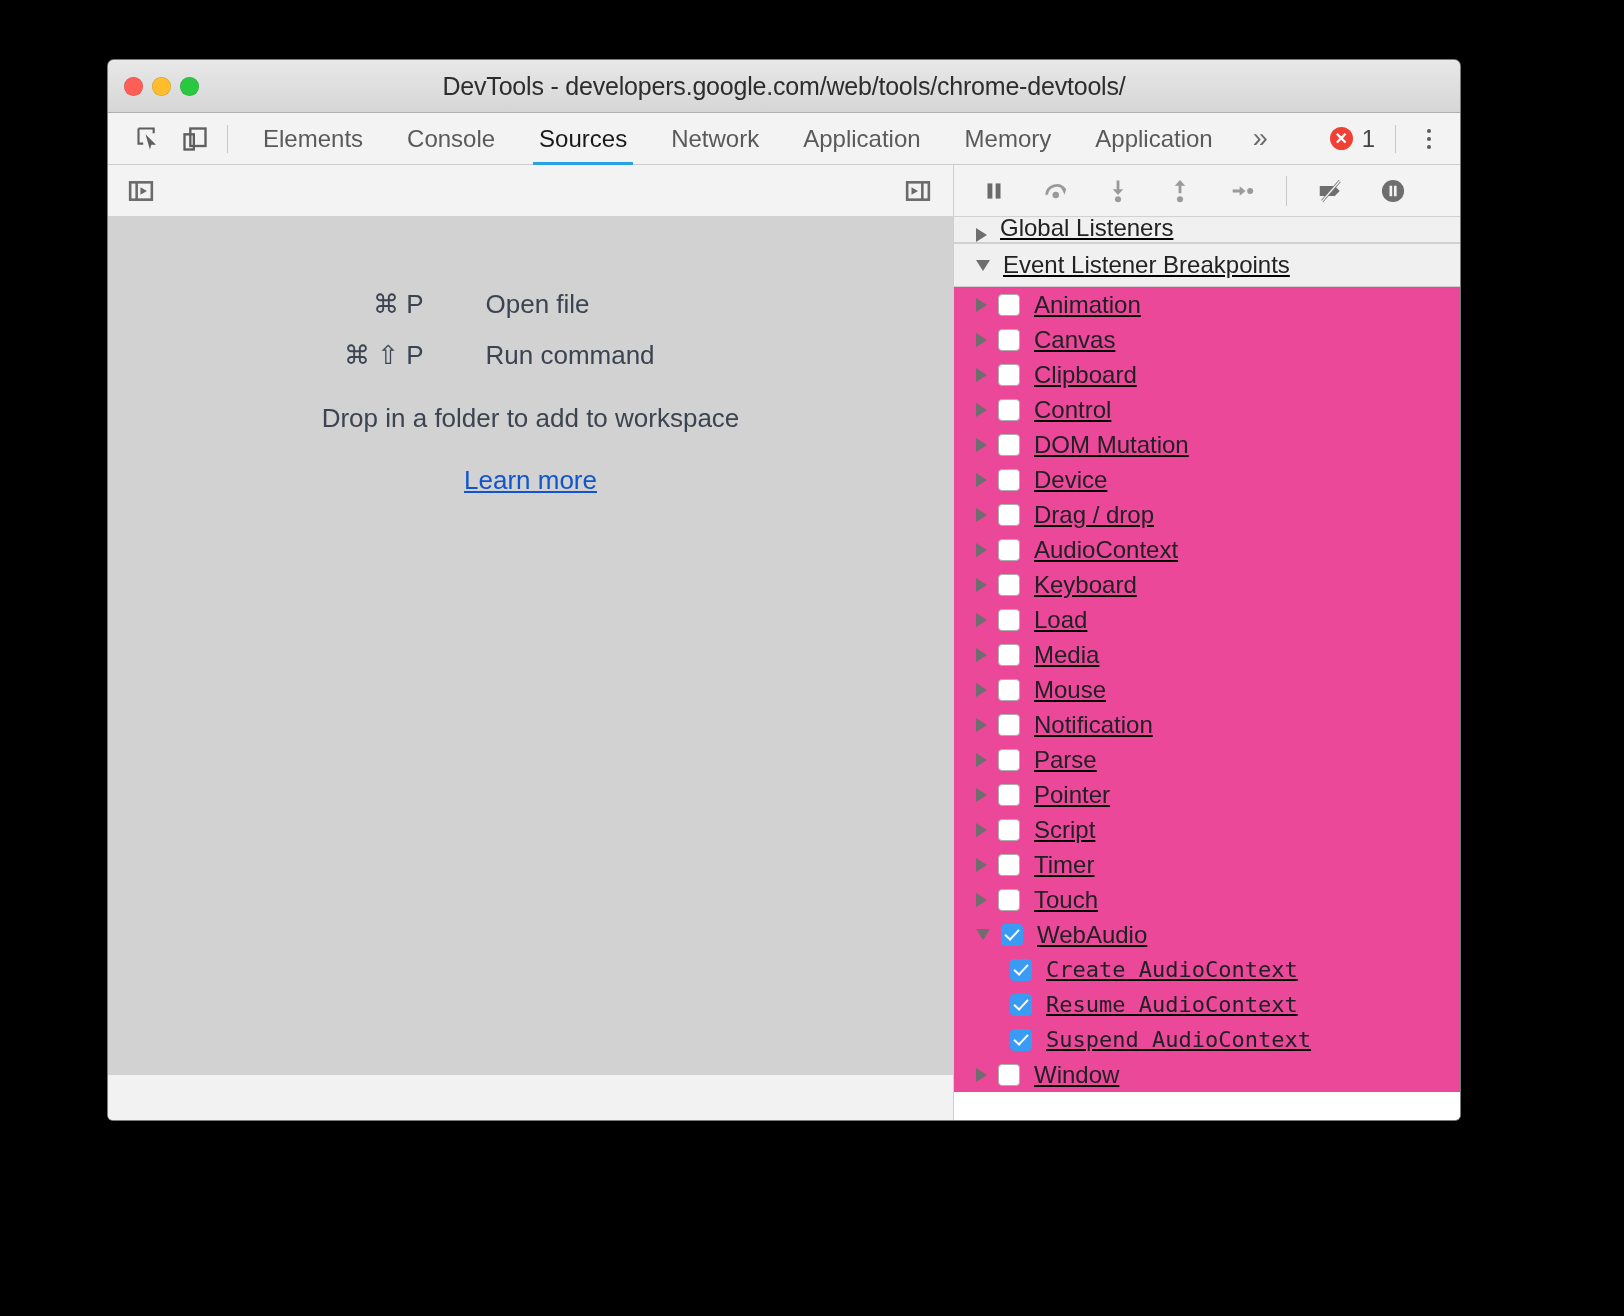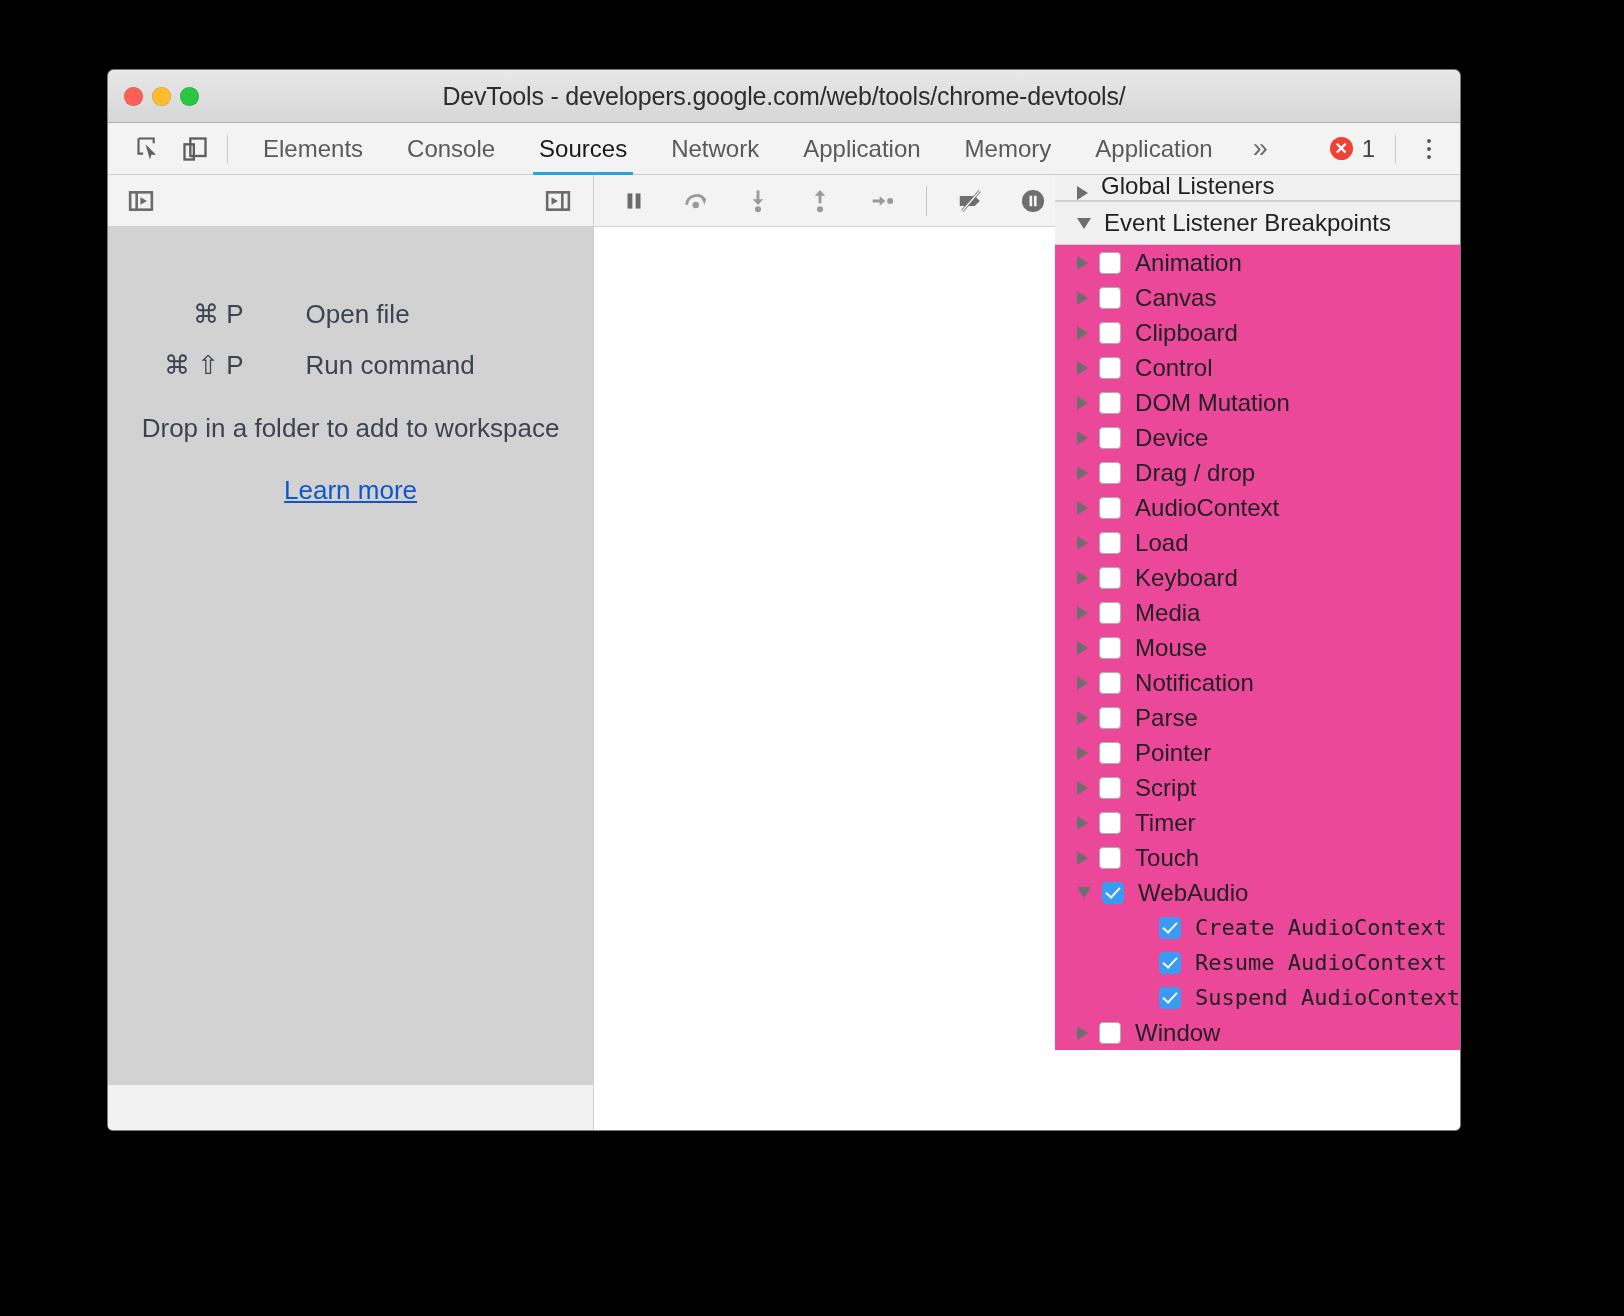--- a/index.html
+++ b/index.html
@@ -6,21 +6,21 @@
   html, body {
     width: 1624px; height: 1316px;
     background: #000;
     font-family: "Liberation Sans", sans-serif;
     overflow: hidden;
   }
 
   
   #window {
     position: absolute;
-    left: 108px; top: 70px;
+    left: 108px; top: 60px;
     width: 1352px; height: 1060px;
     background: #f2f2f2;
     border-radius: 6px 6px 5px 5px;
     overflow: hidden;
     box-shadow: 0 0 0 1px #7a7a7a;
   }
 
   
   #titlebar {
     position: relative;
@@ -126,21 +126,21 @@
   .drop-note { font-size: 26px; color: #3b4450; margin-top: 12px; }
   .learn-more {
     font-size: 26px; color: #1155cc; text-decoration: underline;
     margin-top: 31px; cursor: pointer;
   }
   #left-status {
     height: 46px; background: #f2f2f2; border-top: 1px solid #d2d2d2;
   }
 
   
-  #right-pane { flex: 1 1 auto; display: flex; background: #fff; }
+  #right-pane { flex: 1 1 auto; display: flex; flex-direction: column; background: #fff; text-decoration: underline; }
   #debug-toolbar {
     height: 52px; background: #f3f3f3; border-bottom: 1px solid #d2d2d2;
     display: flex; align-items: center; padding-left: 18px; gap: 18px;
   }
   .dbg-btn {
     width: 44px; height: 40px; display: flex; align-items: center; justify-content: center;
     cursor: pointer;
   }
   .dbg-sep { width: 1px; height: 30px; background: #c6c6c6; margin: 0 4px; }
 
@@ -177,21 +177,21 @@
   .cb.checked {
     background: var(--cbcolor, #3a9bf5); border-color: var(--cbcolor, #3a9bf5);
   }
   .cb.checked::after {
     content: ""; display: block;
     width: 6px; height: 12px; margin-top: -3px;
     border: solid #fff; border-width: 0 2.5px 2.5px 0;
     transform: rotate(43deg);
   }
   .ev-label { font-size: 24px; color: #202124; white-space: nowrap; }
-  .ev-row.sub { padding-left: 56px; height: 35px; margin-left: 48px; }
+  .ev-row.sub { padding-left: 56px; height: 35px; }
   .ev-row.sub .ev-label {
     font-family: "DejaVu Sans Mono", "Liberation Mono", monospace;
     font-size: 22px; color: #202124;
   }
 </style>
 </head>
 <body>
 
 <div id="window">
 
@@ -396,26 +396,26 @@
             <span class="ev-label">Drag / drop</span>
           </div>
           <div class="ev-row">
             <span class="tri right"></span>
             <span class="cb"></span>
             <span class="ev-label">AudioContext</span>
           </div>
           <div class="ev-row">
             <span class="tri right"></span>
             <span class="cb"></span>
+            <span class="ev-label">Keyboard</span>
+          </div>
+          <div class="ev-row">
+            <span class="tri right"></span>
+            <span class="cb"></span>
             <span class="ev-label">Load</span>
-          </div>
-          <div class="ev-row">
-            <span class="tri right"></span>
-            <span class="cb"></span>
-            <span class="ev-label">Keyboard</span>
           </div>
           <div class="ev-row">
             <span class="tri right"></span>
             <span class="cb"></span>
             <span class="ev-label">Media</span>
           </div>
           <div class="ev-row">
             <span class="tri right"></span>
             <span class="cb"></span>
             <span class="ev-label">Mouse</span>

